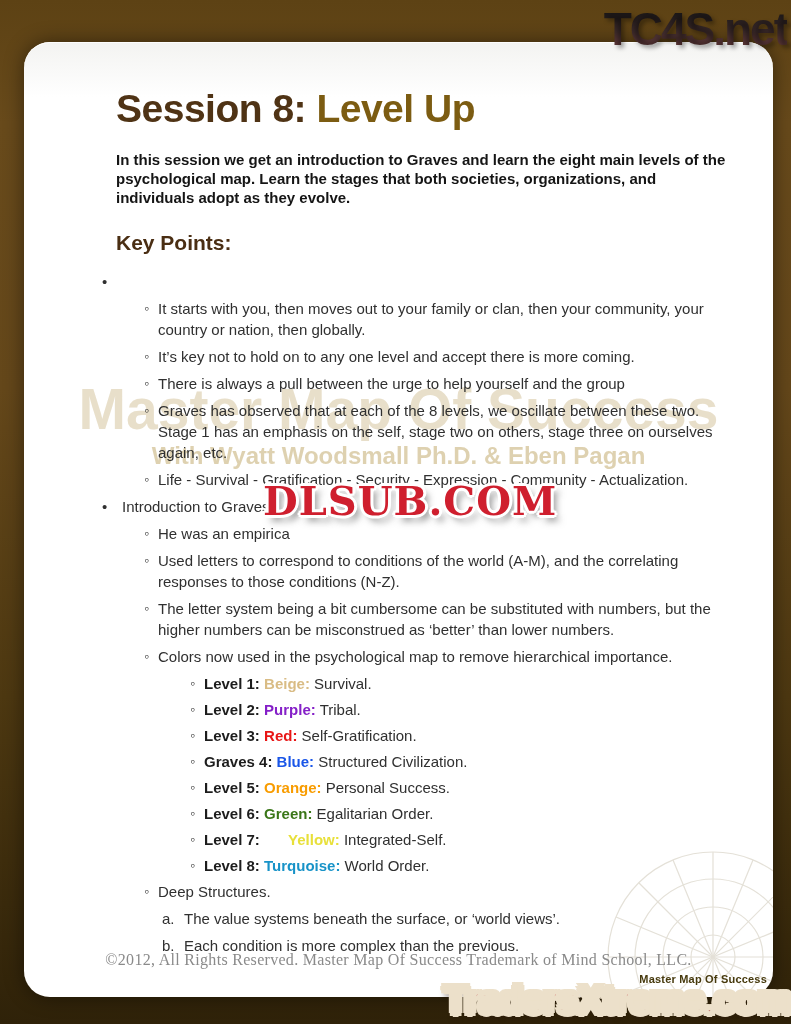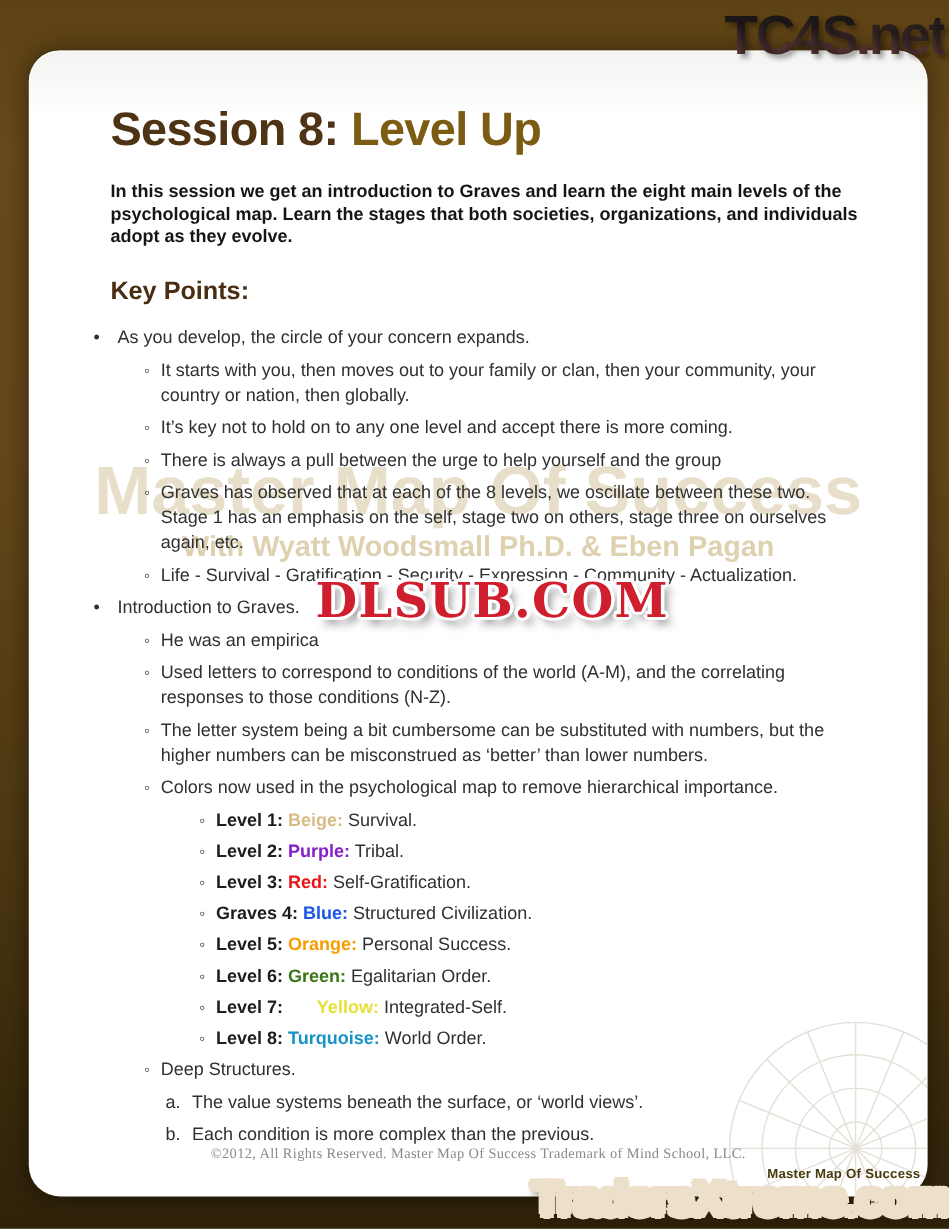--- a/index.html
+++ b/index.html
@@ -12,21 +12,21 @@
     position:absolute;left:24px;top:42px;width:749px;height:955px;
     background:linear-gradient(180deg,#f3f3f1 0,#ffffff 55px);
     border-radius:26px;overflow:hidden;
     box-shadow:0 0 20px rgba(0,0,0,.45), inset 0 1px 0 #fdfdfd;
     z-index:1;
   }
   
   .wm-center{position:absolute;left:0;right:0;top:334px;text-align:center;pointer-events:none;z-index:0;}
   .wm-line1{font-size:57px;font-weight:bold;color:rgba(213,197,158,.55);white-space:nowrap;letter-spacing:0;}
   .wm-line2{font-size:24px;font-weight:bold;color:rgba(211,193,150,.75);white-space:nowrap;margin-top:0px;}
-  .content{position:relative;z-index:2;}
+  .content{position:relative;z-index:2;padding-left:24px;}
   h1.title{margin:46px 36px 0 68px;font-size:39px;line-height:42px;font-weight:bold;letter-spacing:-.5px;}
   .title-prefix{color:#4f3315;}
   .title-suffix{color:#7c5c12;}
   p.intro{margin:20px 44px 0 68px;max-width:628px;font-size:15px;line-height:19px;font-weight:bold;color:#151515;}
   h2.keypoints{margin:24px 12px 16px 68px;font-size:21px;font-weight:bold;color:#4a2e13;}
   .row{display:flex;align-items:flex-start;margin:0 36px 6px 0;font-size:15px;line-height:21px;color:#303030;}
   .row .mk{flex:0 0 auto;color:#303030;}
   .row.main{padding-left:54px;}
   .row.main .mk{width:20px;}
   .row.sub{padding-left:96px;}
@@ -34,21 +34,21 @@
   .row.level{padding-left:142px;margin-bottom:5px;}
   .row.level .mk{width:14px;font-size:14px;}
   .row.alpha{padding-left:114px;}
   .row.alpha .mk{width:22px;}
   .row .tx{max-width:584px;}
   b.lvl{color:#1d1d1d;font-weight:bold;}
   .cw{font-weight:bold;}
   .cw.glow{text-shadow:0 0 3px #fff,0 0 3px #fff,0 0 4px #fff;}
   .footer{
     position:absolute;left:0;right:0;bottom:28px;text-align:center;z-index:2;
-    font-family:"Liberation Serif","DejaVu Serif",serif;font-size:12px;color:#8a8a8a;letter-spacing:.3px;
+    font-family:"Liberation Serif","DejaVu Serif",serif;font-size:16px;color:#8a8a8a;letter-spacing:.3px;
   }
   .seal{position:absolute;right:-55px;bottom:-75px;width:230px;height:230px;opacity:.5;z-index:1;}
   .seal-label{
     position:absolute;right:6px;bottom:12px;z-index:2;
     font-size:11px;font-weight:bold;color:#473a0e;letter-spacing:.2px;
   }
   
   .wm-tc4s{
     position:absolute;top:2px;right:4px;z-index:6;
     font-size:46px;font-weight:bold;letter-spacing:-2px;white-space:nowrap;
@@ -92,21 +92,20 @@
   <div class="content">
 
     <h1 class="title"><span class="title-prefix">Session 8:</span><span class="title-suffix"> Level Up</span></h1>
 
     <p class="intro">In this session we get an introduction to Graves and learn the eight main levels of the psychological map. Learn the stages that both societies, organizations, and individuals adopt as they evolve.</p>
 
     <h2 class="keypoints">Key Points:</h2>
 
     <div class="row main">
       <span class="mk">•</span>
-      <span class="tx">As you develop, the circle of your concern expands.</span>
     </div>
 
     <div class="row sub">
       <span class="mk">◦</span>
       <span class="tx">It starts with you, then moves out to your family or clan, then your community, your country or nation, then globally.</span>
     </div>
     <div class="row sub">
       <span class="mk">◦</span>
       <span class="tx">It’s key not to hold on to any one level and accept there is more coming.</span>
     </div>

